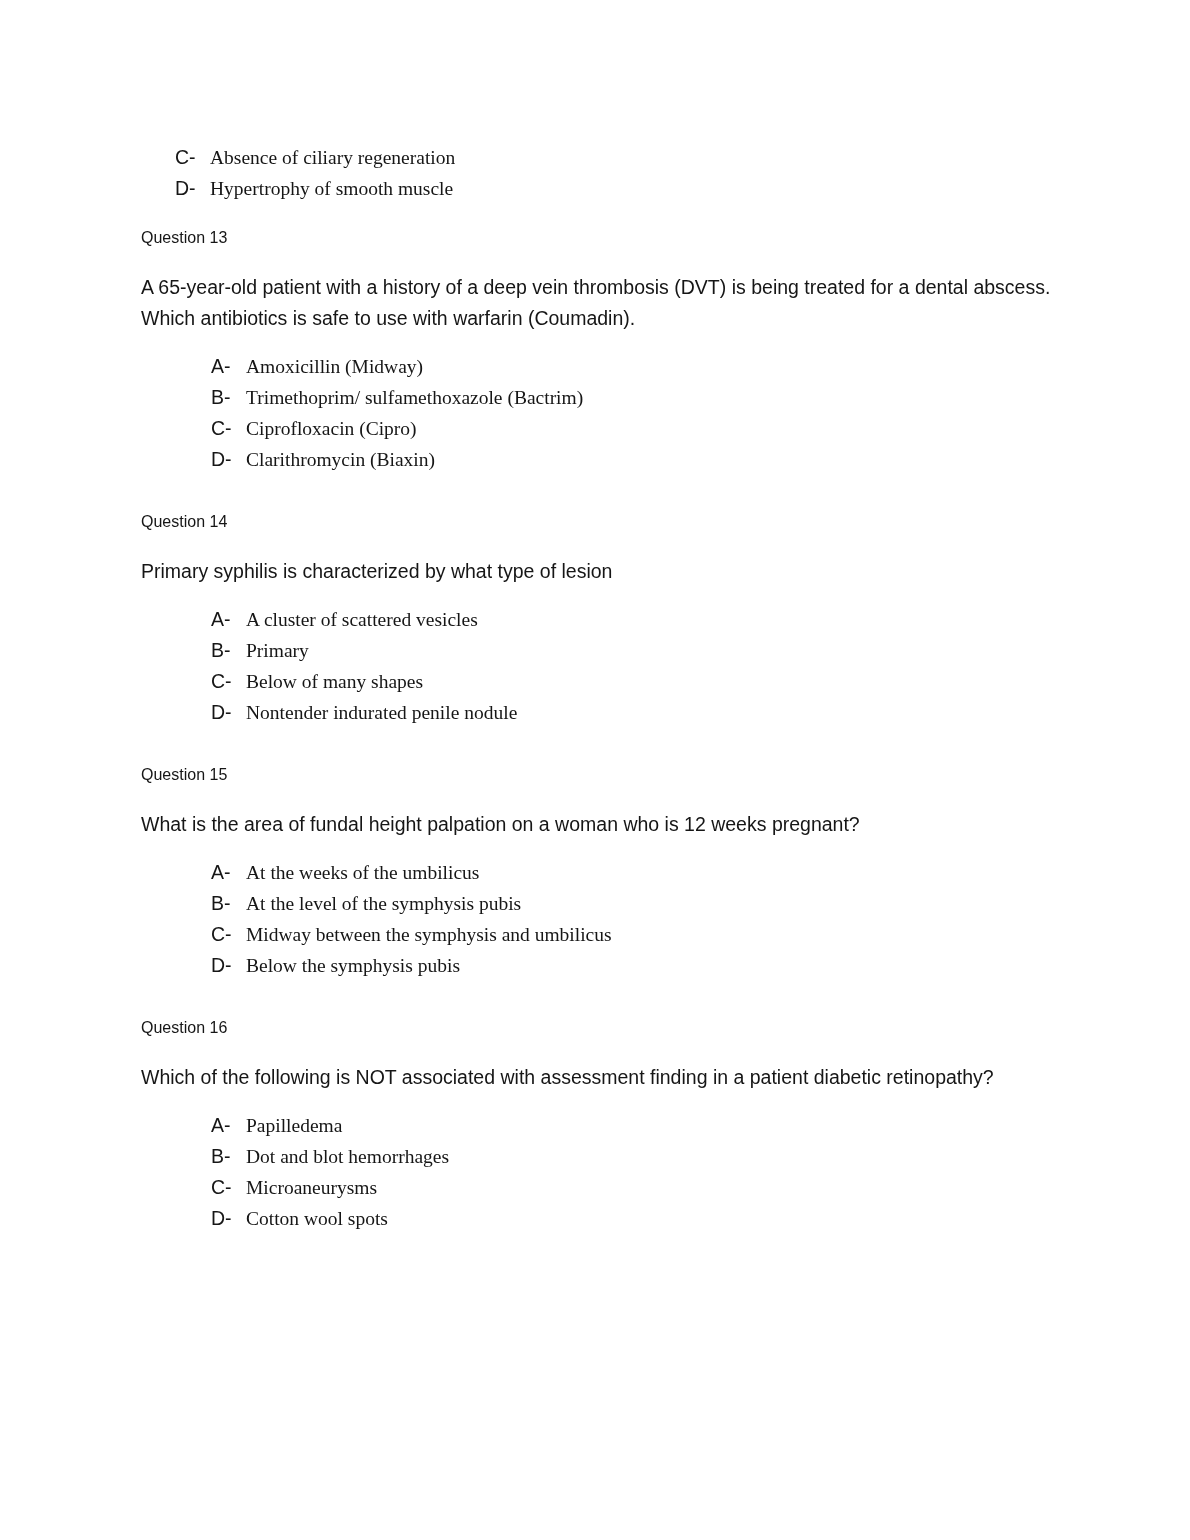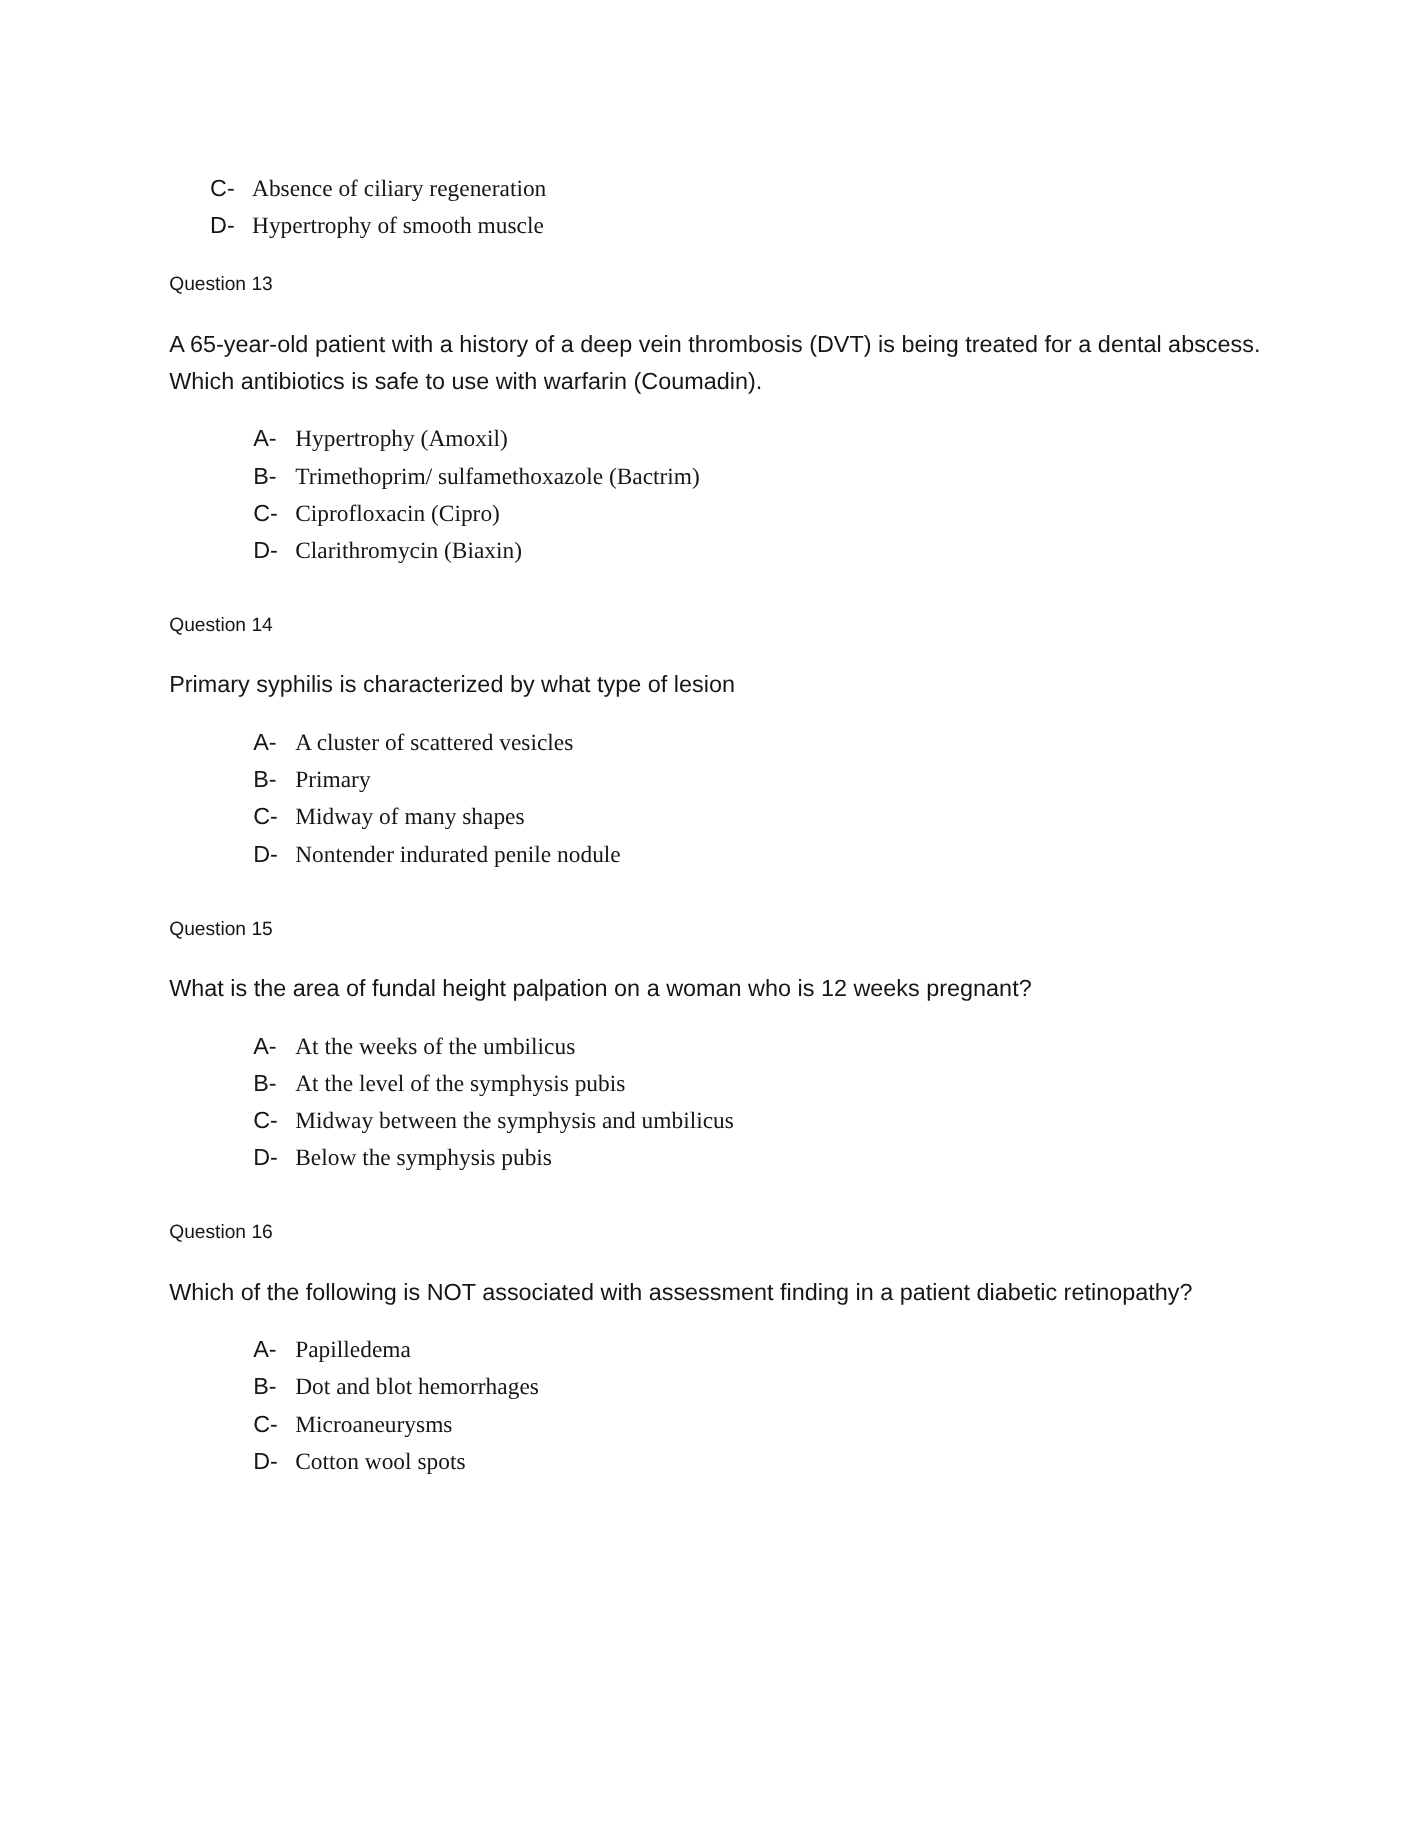--- a/index.html
+++ b/index.html
@@ -67,21 +67,21 @@
       <span class="text">Hypertrophy of smooth muscle</span>
     </div>
   </div>
 
   <section class="question first">
     <h2 class="q-title">Question 13</h2>
     <p class="q-body">A 65-year-old patient with a history of a deep vein thrombosis (DVT) is being treated for a dental abscess. Which antibiotics is safe to use with warfarin (Coumadin).</p>
     <div class="options">
       <div class="option">
         <span class="letter">A-</span>
-        <span class="text">Hypertrophy (Amoxil)</span>
+        <span class="text">Amoxicillin (Midway)</span>
       </div>
       <div class="option">
         <span class="letter">B-</span>
         <span class="text">Trimethoprim/ sulfamethoxazole (Bactrim)</span>
       </div>
       <div class="option">
         <span class="letter">C-</span>
         <span class="text">Ciprofloxacin (Cipro)</span>
       </div>
       <div class="option">
@@ -98,21 +98,21 @@
       <div class="option">
         <span class="letter">A-</span>
         <span class="text">A cluster of scattered vesicles</span>
       </div>
       <div class="option">
         <span class="letter">B-</span>
         <span class="text">Primary</span>
       </div>
       <div class="option">
         <span class="letter">C-</span>
-        <span class="text">Midway of many shapes</span>
+        <span class="text">Below of many shapes</span>
       </div>
       <div class="option">
         <span class="letter">D-</span>
         <span class="text">Nontender indurated penile nodule</span>
       </div>
     </div>
   </section>
 
   <section class="question">
     <h2 class="q-title">Question 15</h2>

